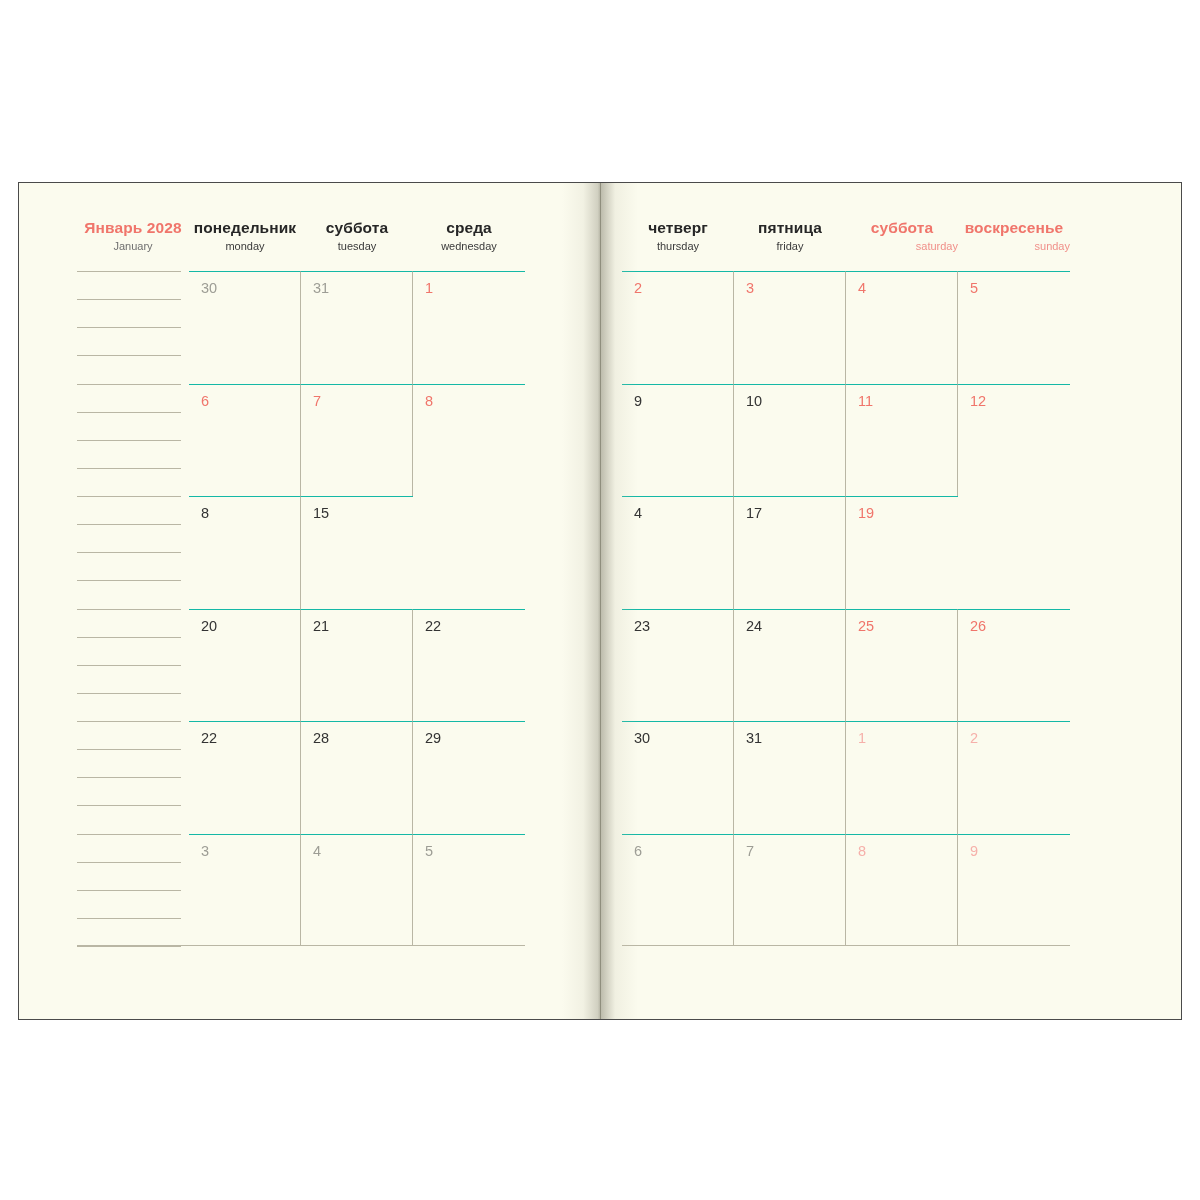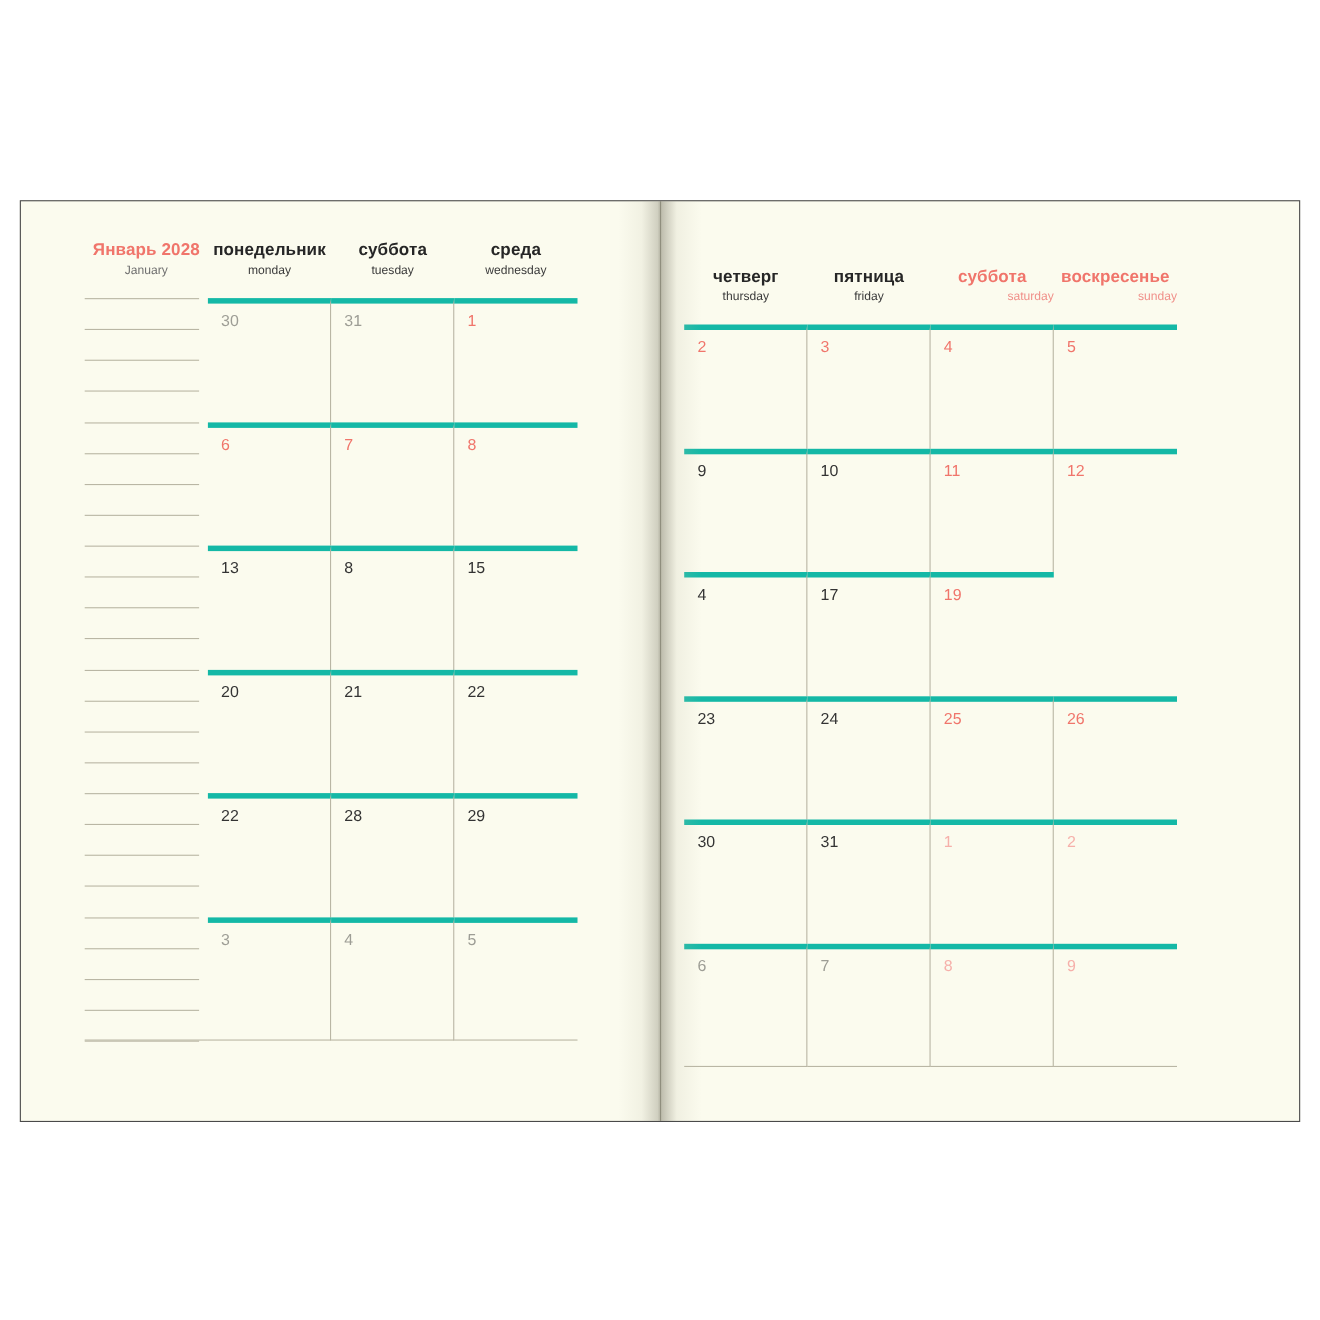--- a/index.html
+++ b/index.html
@@ -34,21 +34,20 @@
     box-sizing: border-box;
     height: 100%;
   }
   .page-left {
     width: 50%;
     padding: 36px 22px 22px 58px;
   }
   .page-right {
     width: 50%;
     padding: 36px 82px 22px 22px;
-    margin-top: 24px;
   }
   
   .gutter {
     position: absolute;
     left: 50%;
     top: 0;
     width: 76px;
     height: 100%;
     transform: translateX(-50%);
     background: linear-gradient(to right,
@@ -102,21 +101,21 @@
     flex-direction: column;
     margin-top: 6px;
   }
   .week {
     display: flex;
     height: 112.5px;
   }
   .cell {
     position: relative;
     box-sizing: border-box;
-    border-top: 5px solid #14b8a6;
+    border-top: 1px solid #14b8a6;
     border-right: 1px solid #b9b6a4;
   }
   .week:last-child .cell { border-bottom: 1px solid #b9b6a4; }
   .cell:last-child { border-right: none; }
   .daynum {
     position: absolute;
     left: 12px;
     top: 8px;
     font-size: 14.5px;
     color: #333333;
@@ -207,23 +206,20 @@
         </div>
 
         <div class="week">
           <div class="cell notes-cell col-w">
             <div class="rule" style="top:0;"></div>
             <div class="rule" style="top:28px;"></div>
             <div class="rule" style="top:56px;"></div>
             <div class="rule" style="top:84px;"></div>
           </div>
           <div class="cell col-w">
-              <span class="daynum">13</span>
-            </div>
-          <div class="cell col-w">
               <span class="daynum">8</span>
             </div>
           <div class="cell col-w">
               <span class="daynum">15</span>
             </div>
         </div>
 
         <div class="week">
           <div class="cell notes-cell col-w">
             <div class="rule" style="top:0;"></div>

